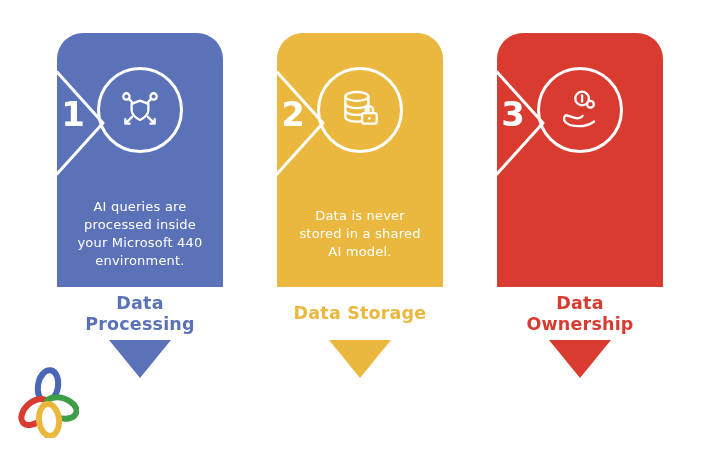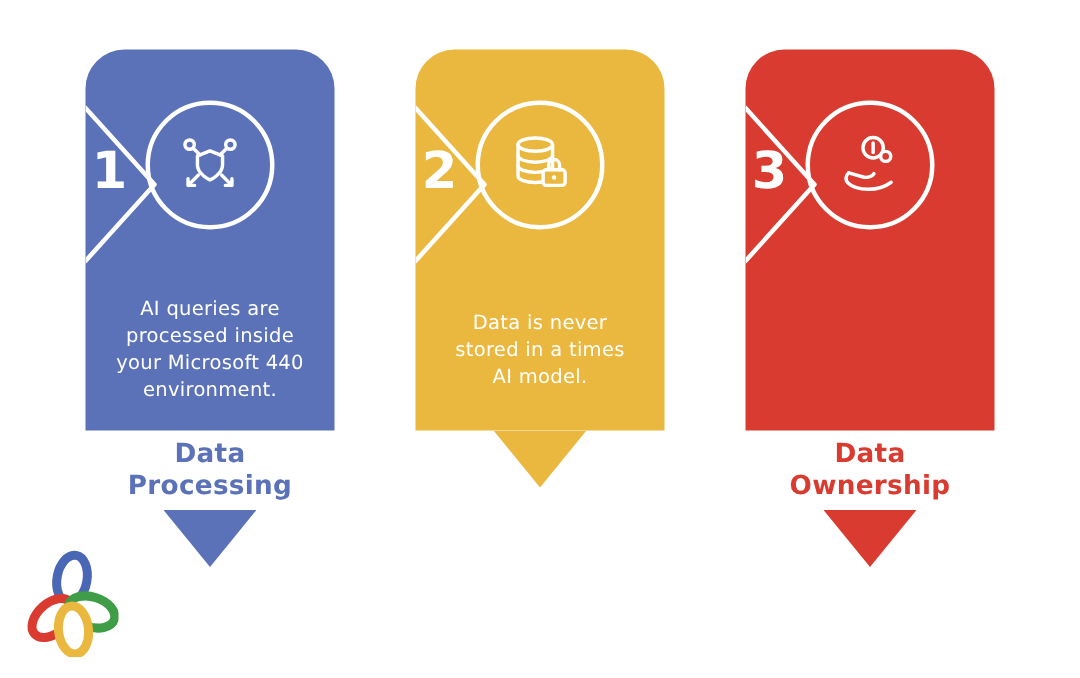--- a/index.html
+++ b/index.html
@@ -109,23 +109,24 @@
             <ellipse cx="19" cy="9" rx="11" ry="4.2"></ellipse>
             <path d="M8 9 V29 A11 4.2 0 0 0 30 29 V9"></path>
             <path d="M8 16 A11 4.2 0 0 0 30 16"></path>
             <path d="M8 22.5 A11 4.2 0 0 0 30 22.5"></path>
             <rect x="24" y="25" width="14" height="10" rx="2" fill="var(--c)"></rect>
             <path d="M27.5 25 V22 A3.5 3.5 0 0 1 34.5 22 V25"></path>
             <circle cx="31" cy="30" r="1.4" fill="#ffffff" stroke="none"></circle>
           </svg>
         </div>
         <div class="card-desc">Data is never
-stored in a times
+stored in a shared
 AI model.</div>
       </div>
+      <div class="title-band">Data Storage</div>
       <div class="card-tail"></div>
     </div>
 
     <div class="card" style="--c: #d93b30;">
       <div class="card-body">
         <svg class="chevron-svg" width="50" height="106" viewBox="0 0 50 106">
           <path d="M0 2 L46 53 L0 104" fill="none" stroke="#ffffff" stroke-width="3" stroke-linecap="round" stroke-linejoin="round"></path>
         </svg>
         <div class="step-number">3</div>
         <div class="icon-circle">

